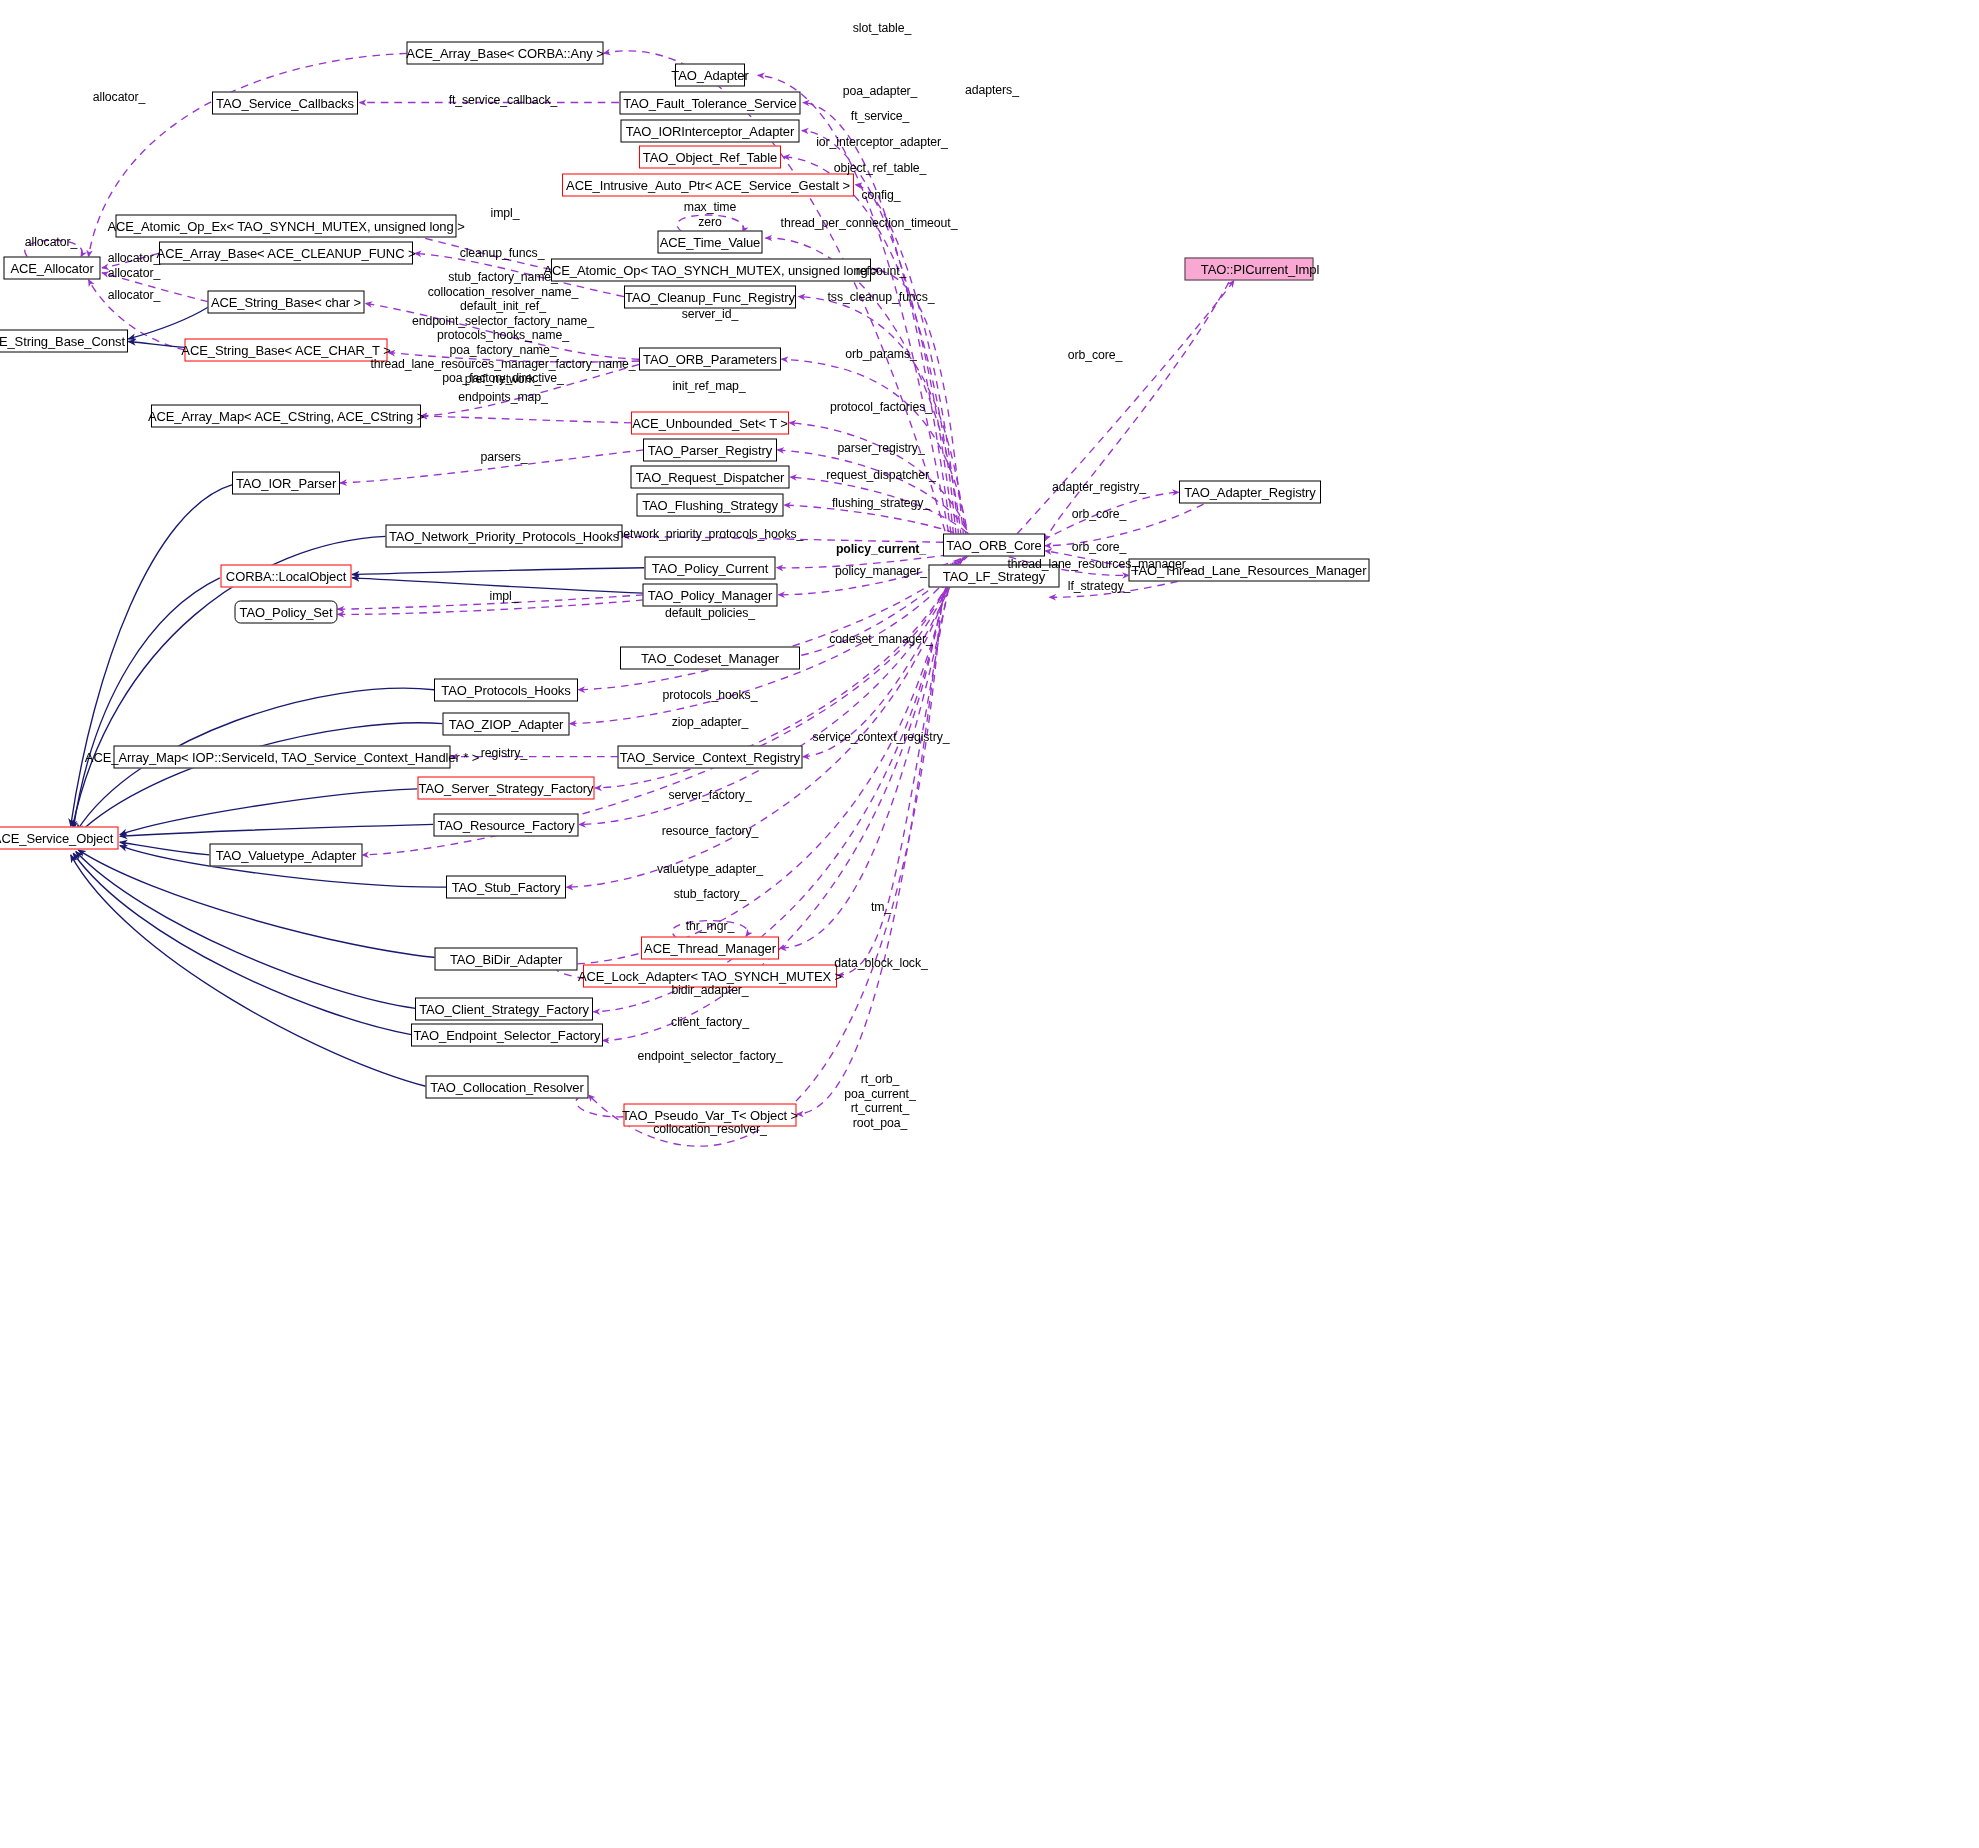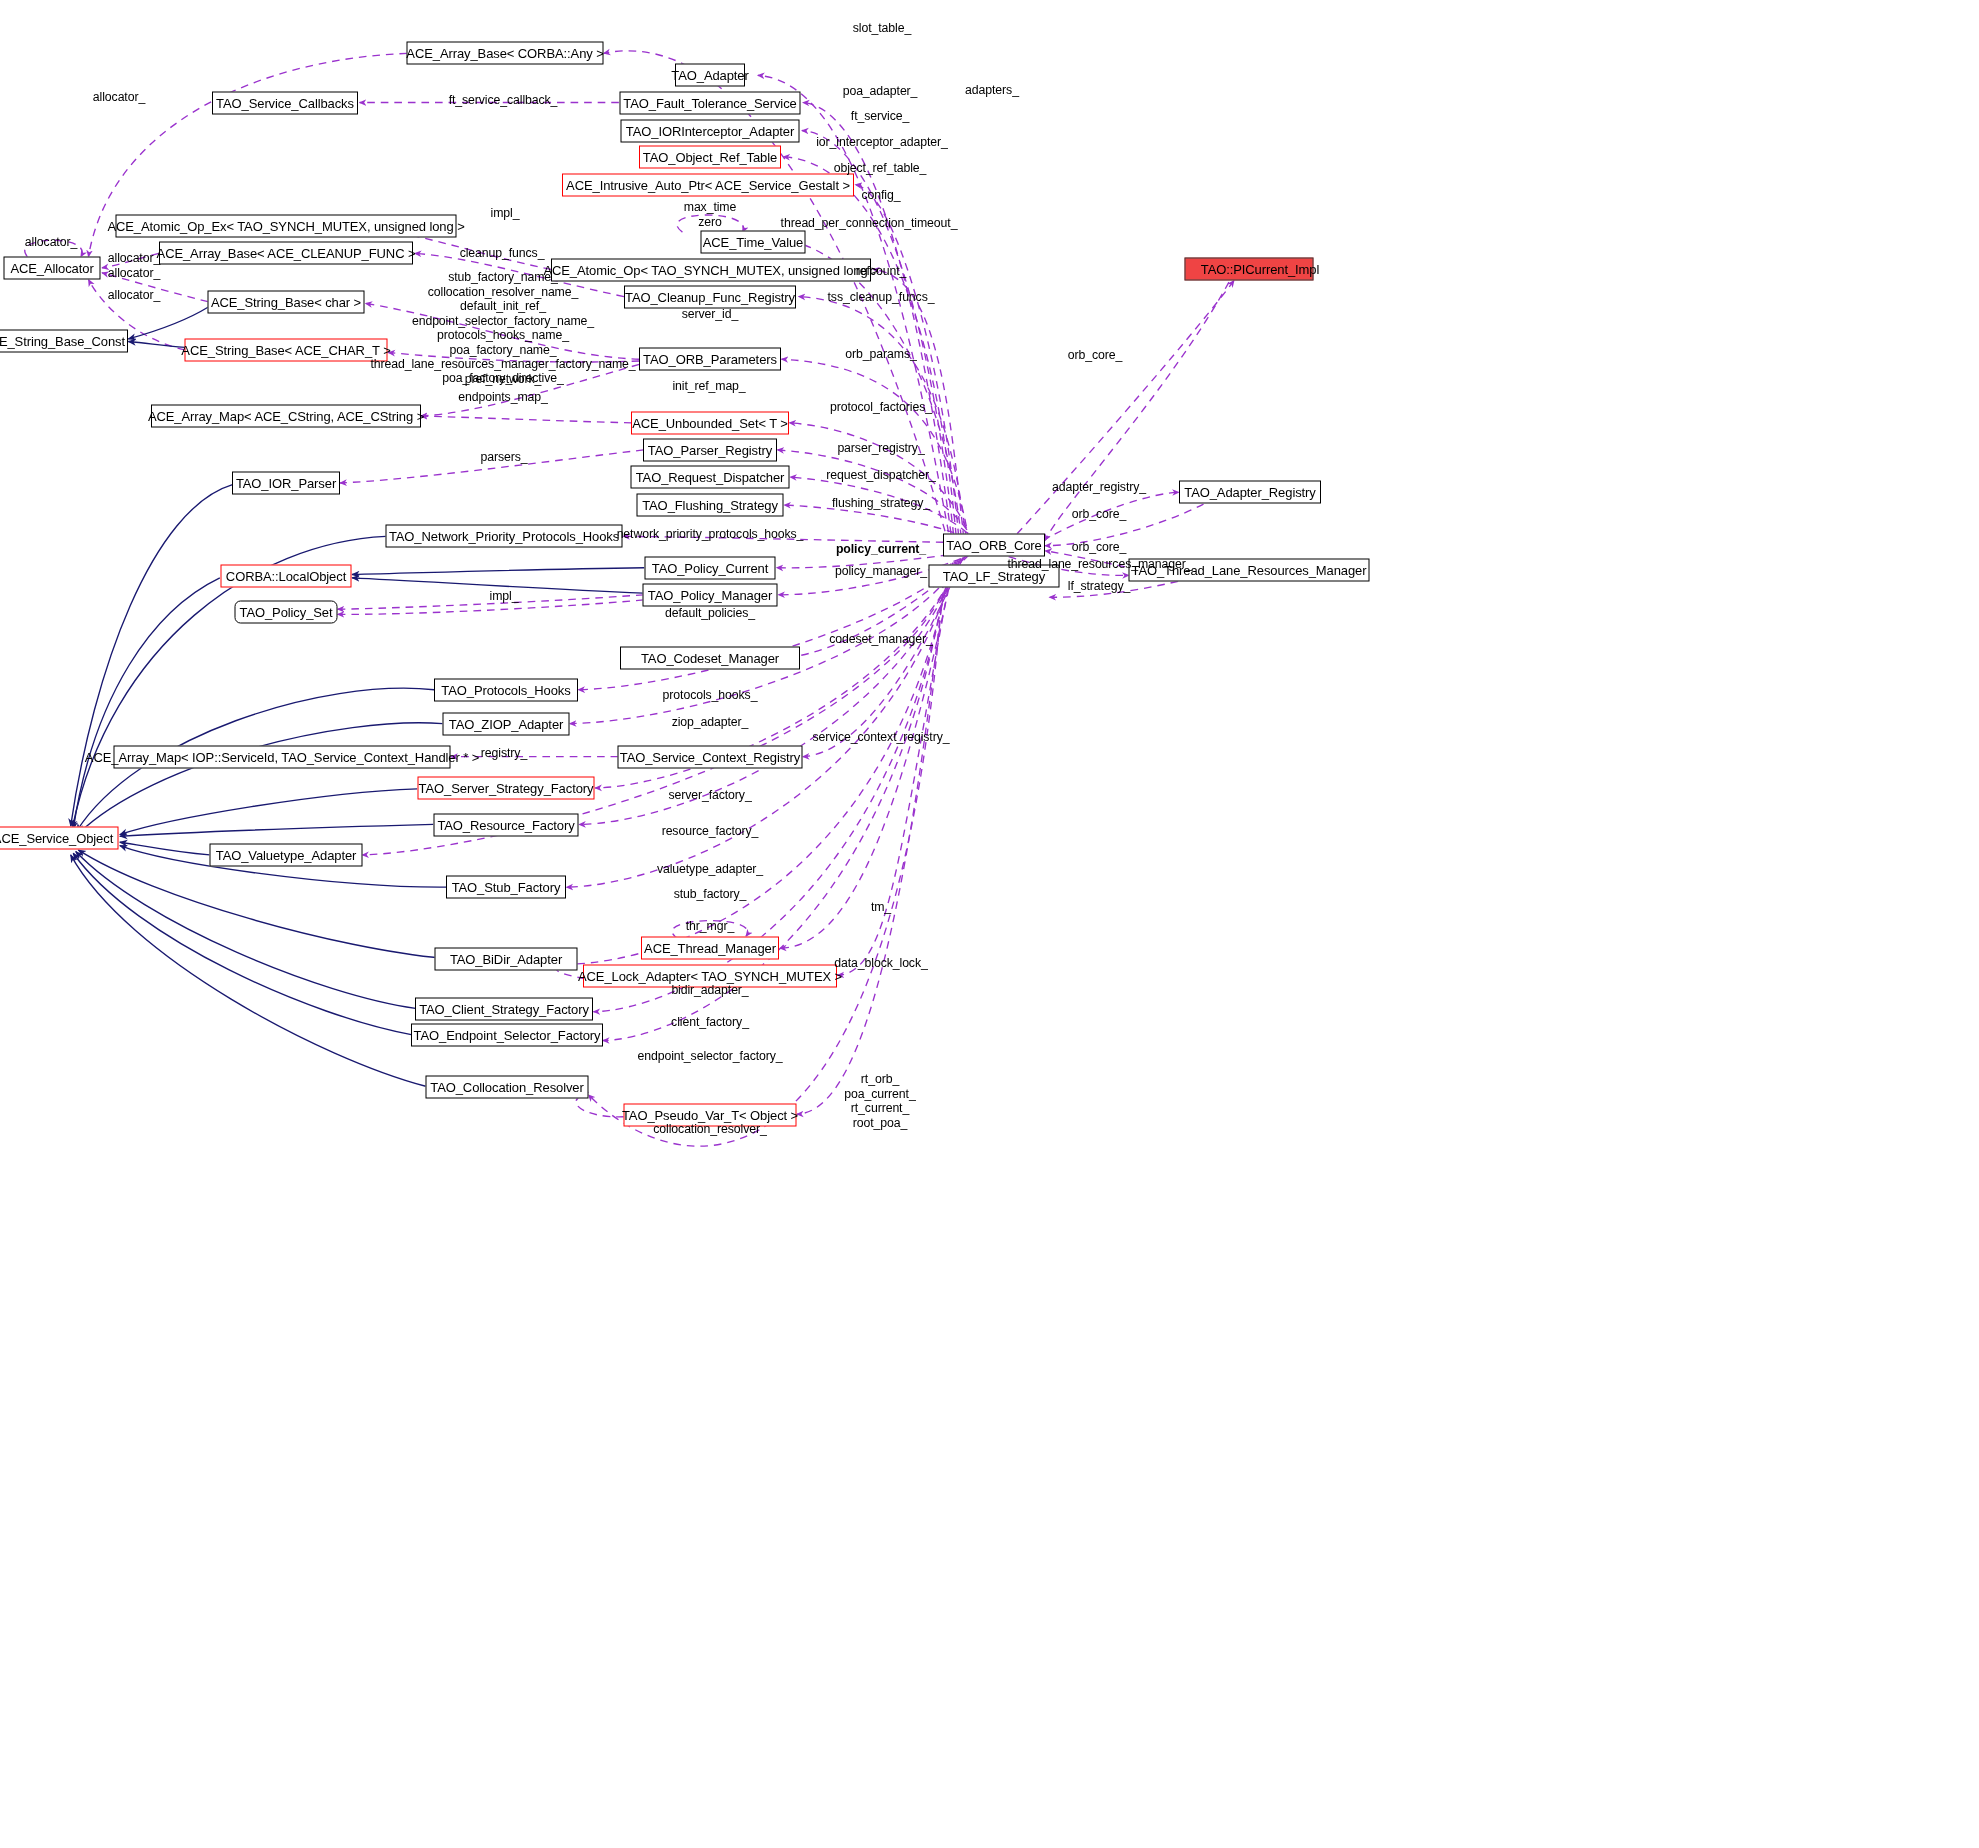--- a/index.html
+++ b/index.html
@@ -38,21 +38,21 @@
     justify-content: center;
     padding: 0 6px;
     height: 23px;
     transform: translate(-50%, -50%);
     letter-spacing: -0.1px;
   }
   .node.red {
     border-color: #ff0000;
   }
   .node.focus {
-    background: #ef4444;
+    background: #f9a8d4;
     border-color: #404040;
     padding-left: 28px;
   }
   .edgelabel {
     position: absolute;
     font-size: 12.3px;
     line-height: 1.18;
     color: #000000;
     white-space: nowrap;
     transform: translate(-50%, -50%);
@@ -157,21 +157,21 @@
 
   <div id="nodes-layer">
       <div class="node" style="left: 505px; top: 53px; width: 197px;">ACE_Array_Base&lt; CORBA::Any &gt;</div>
       <div class="node" style="left: 710px; top: 75px; width: 70px;">TAO_Adapter</div>
       <div class="node" style="left: 285px; top: 103px; width: 146px;">TAO_Service_Callbacks</div>
       <div class="node" style="left: 710px; top: 103px; width: 181px;">TAO_Fault_Tolerance_Service</div>
       <div class="node" style="left: 710px; top: 131px; width: 179px;">TAO_IORInterceptor_Adapter</div>
       <div class="node red" style="left: 710px; top: 157px; width: 142px;">TAO_Object_Ref_Table</div>
       <div class="node red" style="left: 708px; top: 185px; width: 292px;">ACE_Intrusive_Auto_Ptr&lt; ACE_Service_Gestalt &gt;</div>
       <div class="node" style="left: 286px; top: 226px; width: 341px;">ACE_Atomic_Op_Ex&lt; TAO_SYNCH_MUTEX, unsigned long &gt;</div>
-      <div class="node" style="left: 710px; top: 242px; width: 105px; margin-left: 43px;">ACE_Time_Value</div>
+      <div class="node" style="left: 710px; top: 242px; width: 105px;">ACE_Time_Value</div>
       <div class="node" style="left: 286px; top: 253px; width: 254px;">ACE_Array_Base&lt; ACE_CLEANUP_FUNC &gt;</div>
       <div class="node" style="left: 52px; top: 268px; width: 97px;">ACE_Allocator</div>
       <div class="node" style="left: 711px; top: 270px; width: 320px;">ACE_Atomic_Op&lt; TAO_SYNCH_MUTEX, unsigned long &gt;</div>
       <div class="node" style="left: 286px; top: 302px; width: 157px;">ACE_String_Base&lt; char &gt;</div>
       <div class="node" style="left: 710px; top: 297px; width: 172px;">TAO_Cleanup_Func_Registry</div>
       <div class="node" style="left: 53px; top: 341px; width: 150px;">ACE_String_Base_Const</div>
       <div class="node red" style="left: 286px; top: 350px; width: 203px;">ACE_String_Base&lt; ACE_CHAR_T &gt;</div>
       <div class="node" style="left: 710px; top: 359px; width: 142px;">TAO_ORB_Parameters</div>
       <div class="node" style="left: 286px; top: 416px; width: 270px;">ACE_Array_Map&lt; ACE_CString, ACE_CString &gt;</div>
       <div class="node red" style="left: 710px; top: 423px; width: 158px;">ACE_Unbounded_Set&lt; T &gt;</div>

